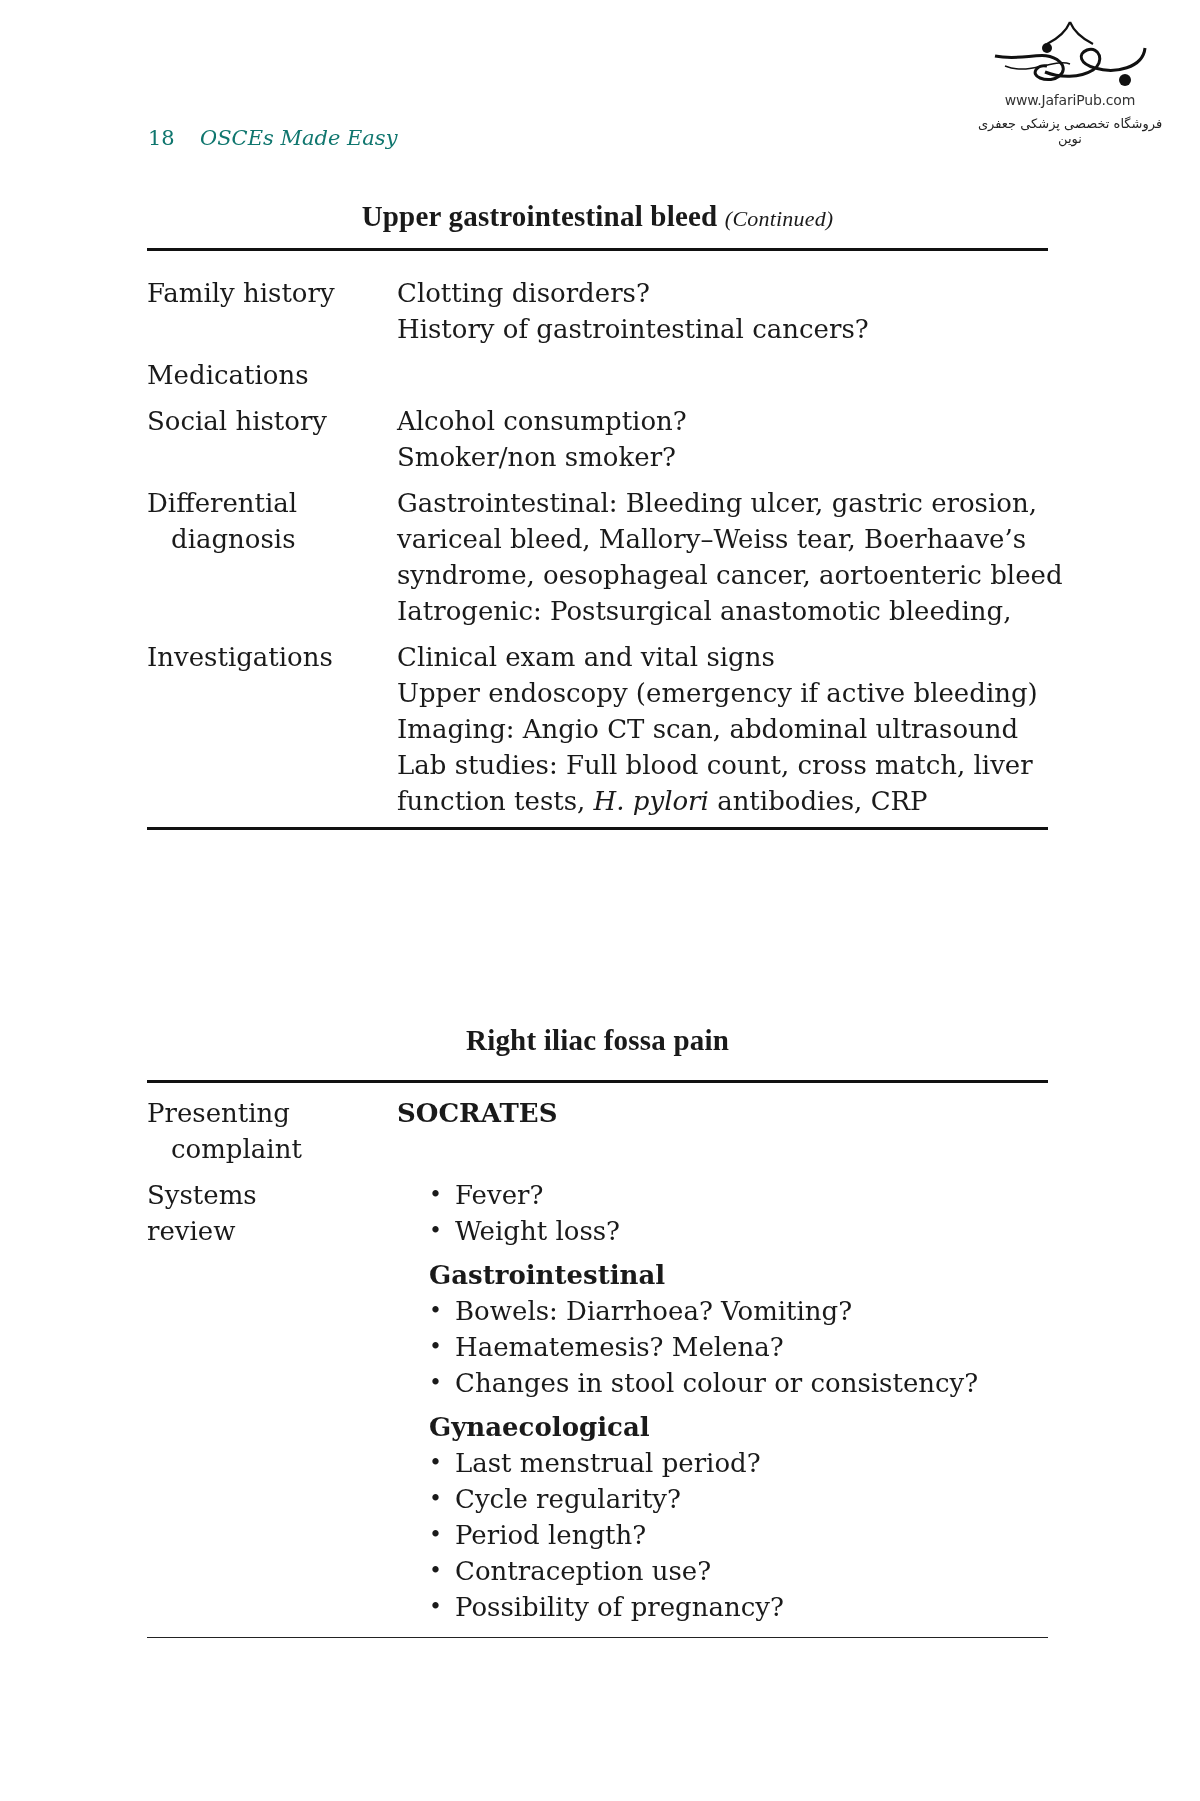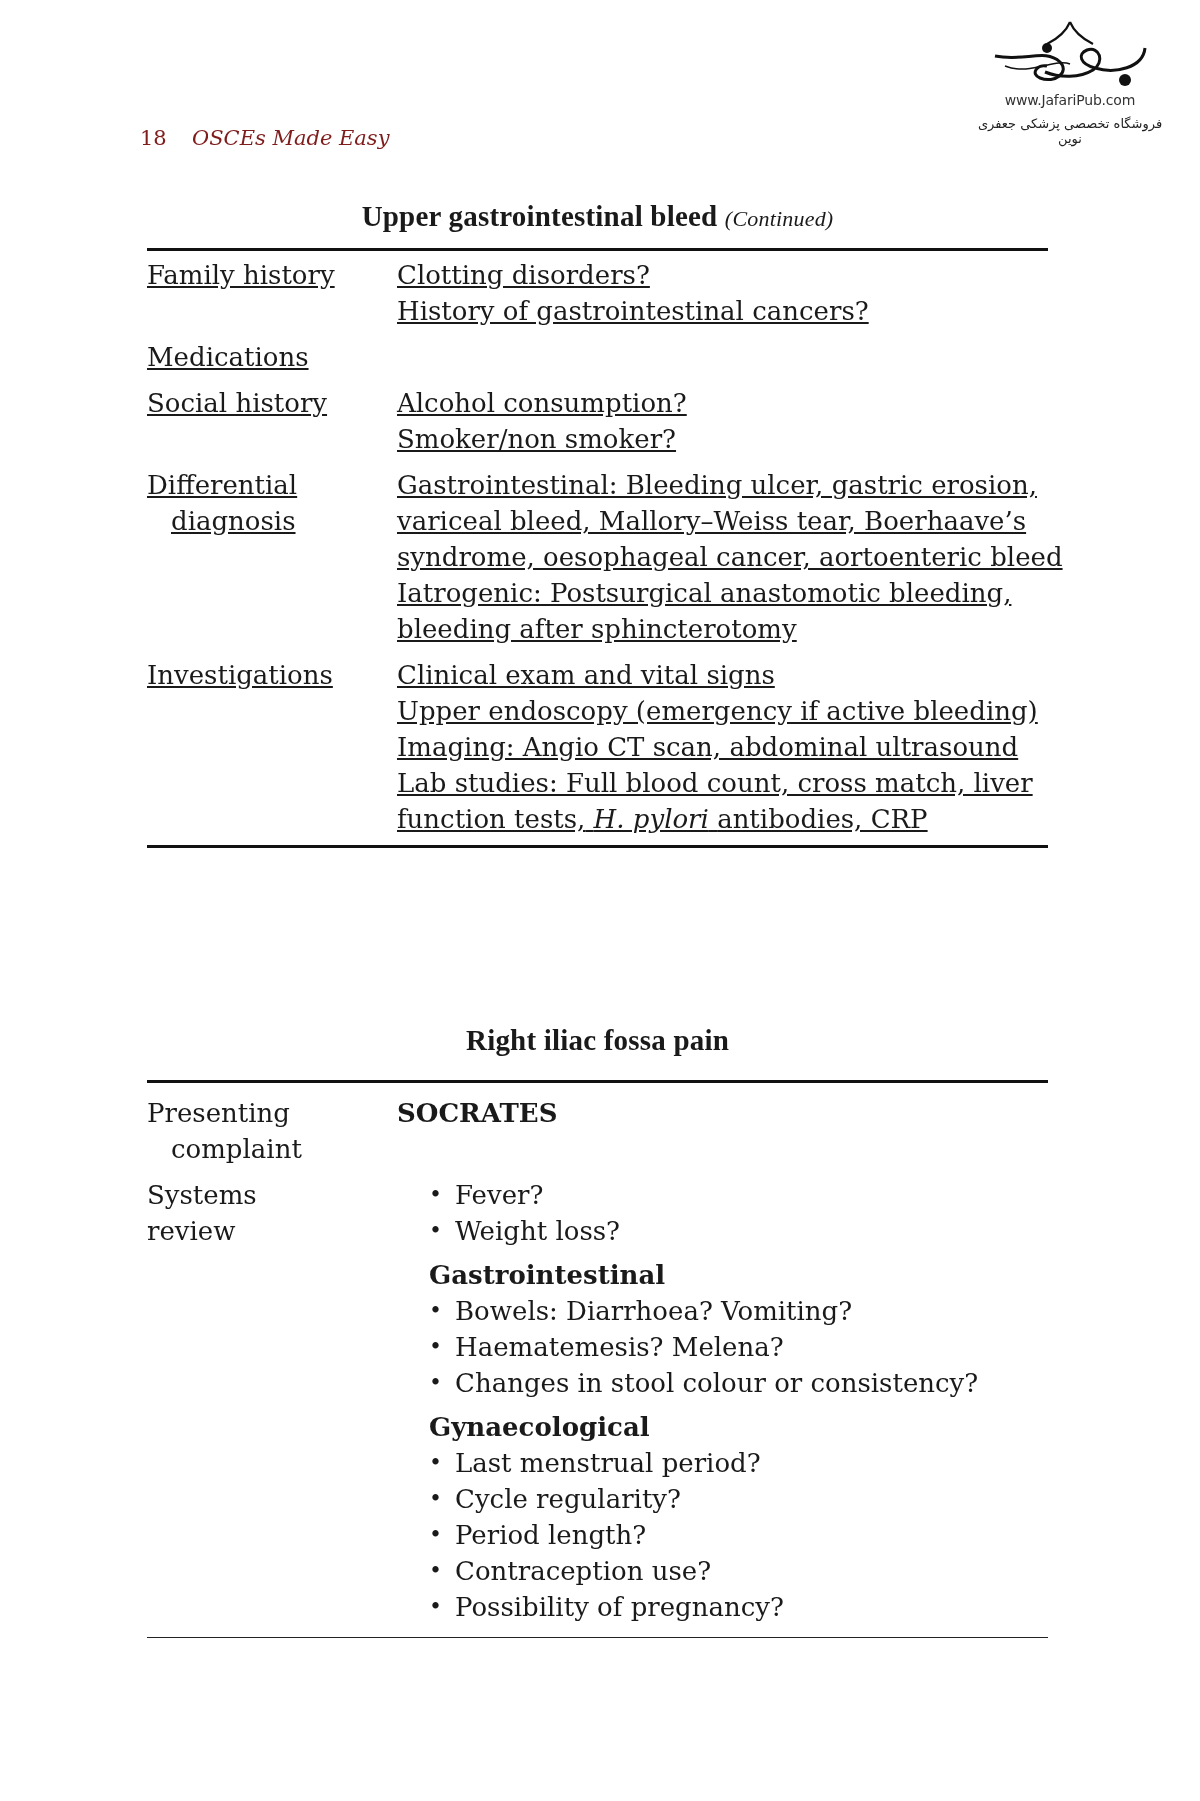--- a/index.html
+++ b/index.html
@@ -15,22 +15,22 @@
   .logo svg { display: block; margin: 0 auto; }
   .logo .url {
     font-family: "DejaVu Sans", "Liberation Sans", sans-serif;
     font-size: 14px; color: #333; margin-top: 2px; letter-spacing: -0.2px;
   }
   .logo .fa {
     font-family: "DejaVu Sans", sans-serif; font-size: 13px; color: #222;
     margin-top: 8px; direction: rtl;
   }
   .running-head {
-    position: absolute; left: 140px; top: 126px; font-size: 21px;
-    font-family: "DejaVu Serif", serif; color: #7f1d1d; white-space: nowrap;
+    position: absolute; left: 148px; top: 126px; font-size: 21px;
+    font-family: "DejaVu Serif", serif; color: #0f766e; white-space: nowrap;
   }
   .running-head .page-no { display: inline-block; width: 52px; }
   .running-head .book { font-style: italic; }
 
   .section { position: absolute; left: 147px; width: 901px; }
   .section-title {
     text-align: center; font-weight: bold; font-size: 29px; line-height: 40px;
     font-family: "Liberation Serif", "DejaVu Serif", serif;
     letter-spacing: 0.2px;
   }
@@ -44,21 +44,21 @@
   .content { flex: 1; font-size: 26px; line-height: 36px; }
   .line { white-space: nowrap; }
   .bold { font-weight: bold; }
   .sub-head { font-weight: bold; }
   .bullet { display: flex; white-space: nowrap; }
   .bullet .dot { width: 26px; flex: none; font-size: 22px; }
   em { font-style: italic; }
 
   #s1 { top: 196px; }
   #s1 .section-title { height: 52px; }
-  #s1 .body { padding-top: 6px; padding-bottom: 8px; text-decoration: underline; }
+  #s1 .body { padding-top: 24px; padding-bottom: 8px; }
   #s1 .row { margin-bottom: 10px; }
   #s1 .row:last-child { margin-bottom: 0; }
 
   #s2 { top: 1020px; }
   #s2 .section-title { height: 60px; }
   #s2 .body { padding-top: 12px; padding-bottom: 12px; }
   #s2 .row { margin-bottom: 10px; }
   #s2 .row:last-child { margin-bottom: 0; gap: 32px; }
   #s2 .group { margin-bottom: 8px; }
   #s2 .group:last-child { margin-bottom: 0; }
@@ -120,21 +120,20 @@
     <div class="row">
       <div class="label">
         <div>Differential</div>
         <div class="indent">diagnosis</div>
       </div>
       <div class="content">
         <div class="line">Gastrointestinal: Bleeding ulcer, gastric erosion,</div>
         <div class="line">variceal bleed, Mallory–Weiss tear, Boerhaave’s</div>
         <div class="line">syndrome, oesophageal cancer, aortoenteric bleed</div>
         <div class="line">Iatrogenic: Postsurgical anastomotic bleeding,</div>
-        <div class="line">bleeding after sphincterotomy</div>
       </div>
     </div>
 
     <div class="row">
       <div class="label">
         <div>Investigations</div>
       </div>
       <div class="content">
         <div class="line">Clinical exam and vital signs</div>
         <div class="line">Upper endoscopy (emergency if active bleeding)</div>

